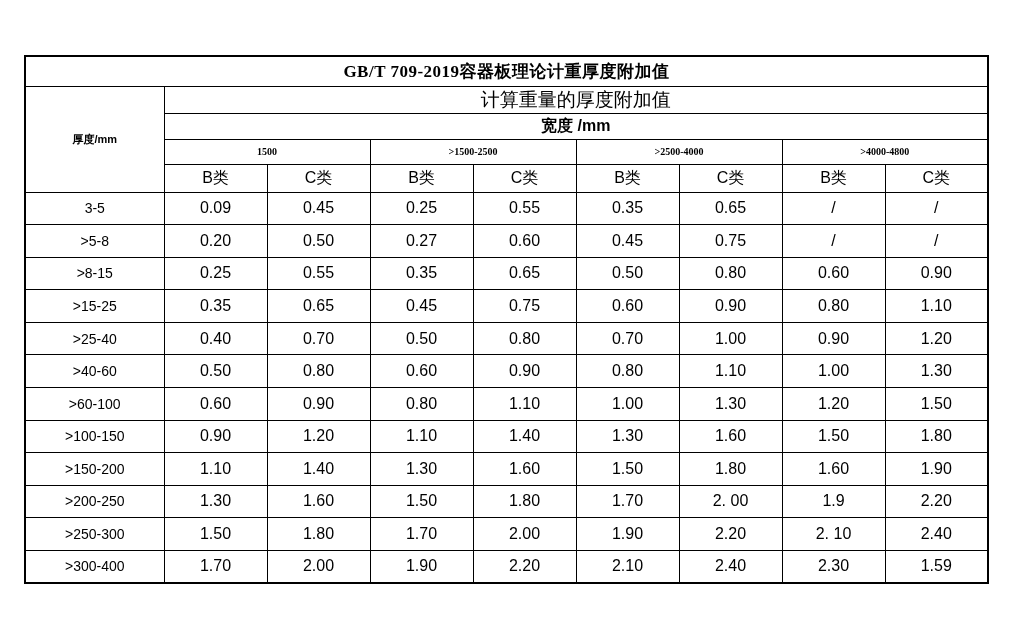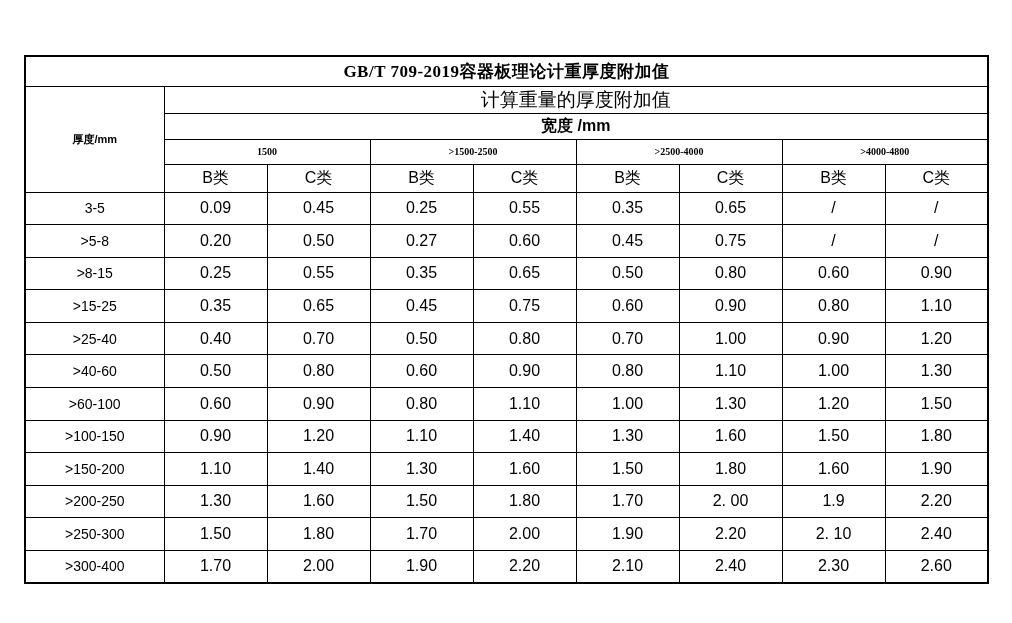--- a/index.html
+++ b/index.html
@@ -246,17 +246,17 @@
         </tr>
         <tr class="data-row">
           <td class="row-label">&gt;300-400</td>
           <td class="value-cell">1.70</td>
           <td class="value-cell">2.00</td>
           <td class="value-cell">1.90</td>
           <td class="value-cell">2.20</td>
           <td class="value-cell">2.10</td>
           <td class="value-cell">2.40</td>
           <td class="value-cell">2.30</td>
-          <td class="value-cell">2.60</td>
+          <td class="value-cell">1.59</td>
         </tr>
       </tbody>
   </table>
 </div>
 
 </body></html>

